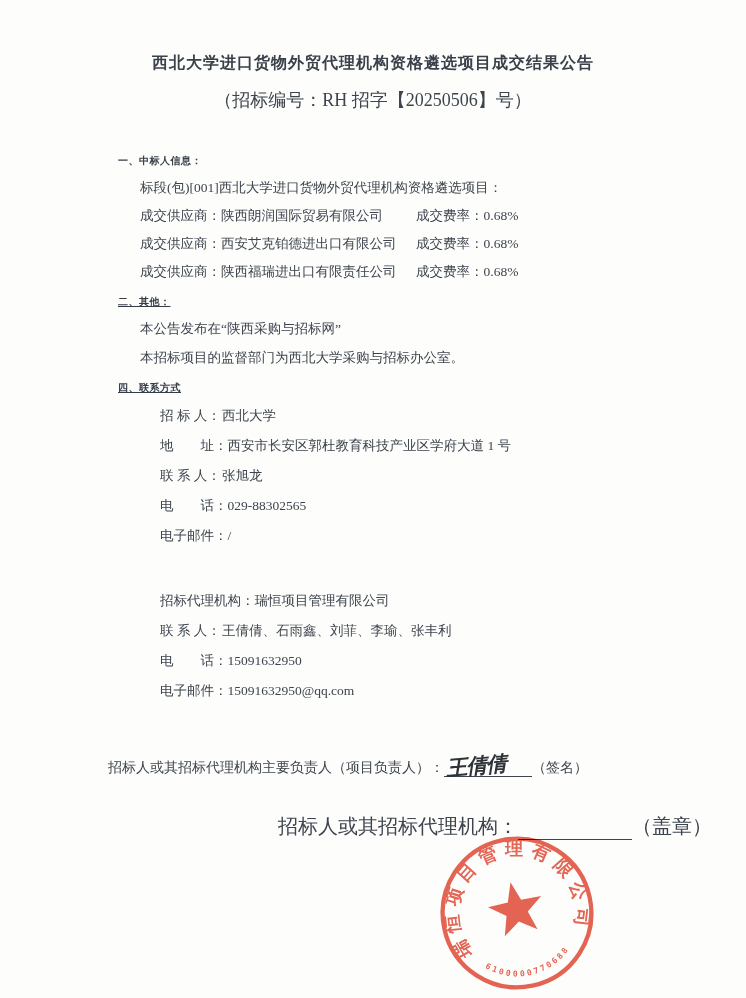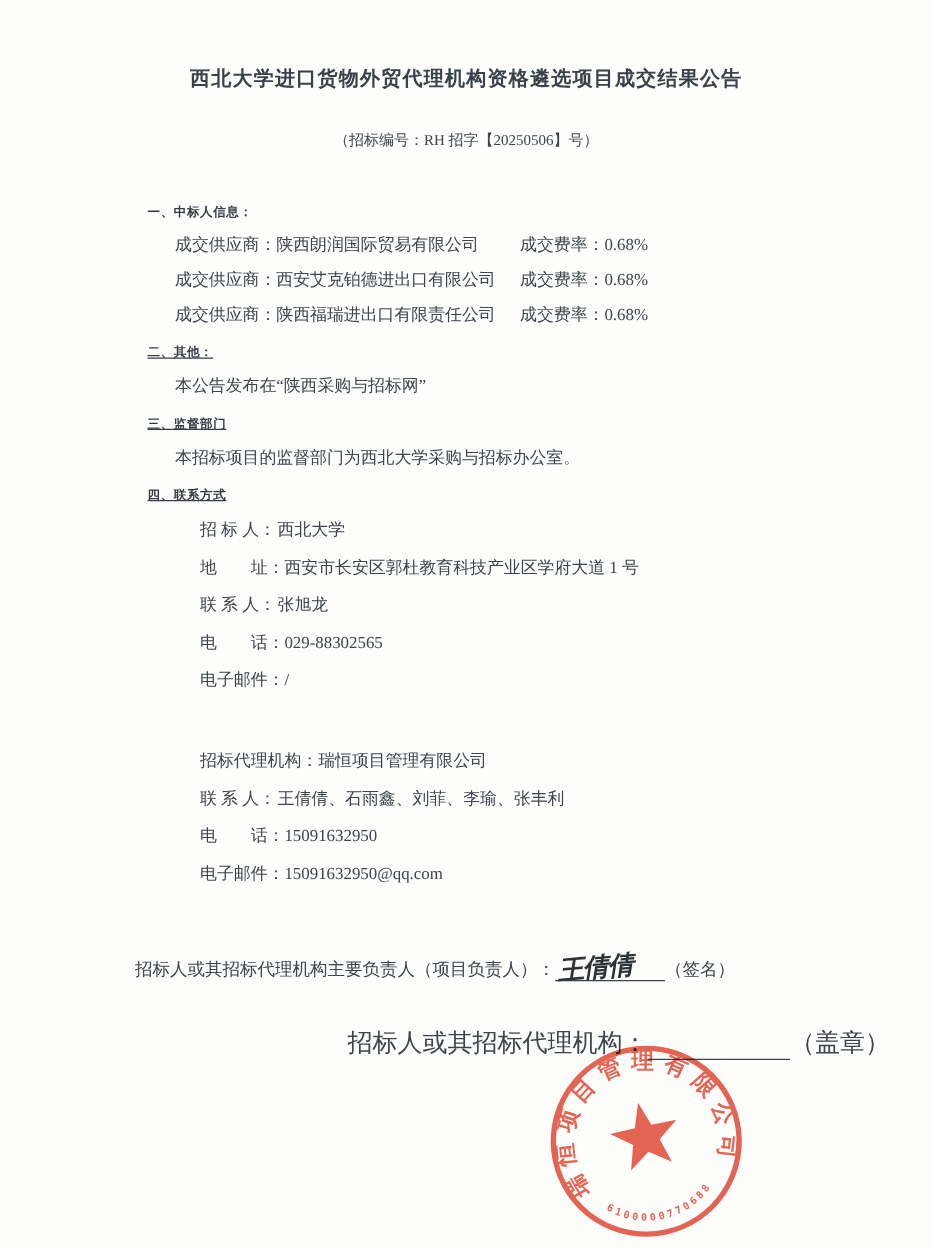--- a/index.html
+++ b/index.html
@@ -15,23 +15,23 @@
   .doc-title{
     margin:0;
     padding-top:53px;
     text-align:center;
     font-size:16px;
     font-weight:700;
     letter-spacing:1px;
     color:#39414b;
   }
   .doc-subtitle{
-    margin-top:30px;
+    margin-top:14px;
     text-align:center;
-    font-size:12px;
+    font-size:18px;
     color:#3d444d;
   }
   .sec-heading{
     margin:0 0 0 118px;
     font-size:10px;
     font-weight:700;
     color:#353d47;
     letter-spacing:0.5px;
   }
   .mt-sec1{margin-top:42px;}
@@ -123,38 +123,38 @@
 </style>
 </head>
 <body>
 
 <div class="page">
 
   <h1 class="doc-title">西北大学进口货物外贸代理机构资格遴选项目成交结果公告</h1>
   <div class="doc-subtitle">（招标编号：RH 招字【20250506】号）</div>
 
   <h2 class="sec-heading mt-sec1">一、中标人信息：</h2>
+  <p class="body-line">标段(包)[001]西北大学进口货物外贸代理机构资格遴选项目：</p>
 
   <div class="supplier-row">
     <span class="cell-supplier"><span>成交供应商：</span><span>陕西朗润国际贸易有限公司</span></span>
     <span class="cell-rate"><span>成交费率：</span><span>0.68%</span></span>
   </div>
   <div class="supplier-row">
     <span class="cell-supplier"><span>成交供应商：</span><span>西安艾克铂德进出口有限公司</span></span>
     <span class="cell-rate"><span>成交费率：</span><span>0.68%</span></span>
   </div>
   <div class="supplier-row">
     <span class="cell-supplier"><span>成交供应商：</span><span>陕西福瑞进出口有限责任公司</span></span>
     <span class="cell-rate"><span>成交费率：</span><span>0.68%</span></span>
   </div>
 
   <h2 class="sec-heading mt-sec">二、其他：</h2>
   <p class="body-line">本公告发布在“陕西采购与招标网”</p>
 
-  <h2 class="sec-heading mt-sec">三、监督部门</h2>
   <p class="body-line">本招标项目的监督部门为西北大学采购与招标办公室。</p>
 
   <h2 class="sec-heading mt-sec">四、联系方式</h2>
 
   <div class="contact-block">
     <div class="contact-line"><span class="lbl">招 标 人：</span><span>西北大学</span></div>
     <div class="contact-line"><span class="lbl">地　　址：</span><span>西安市长安区郭杜教育科技产业区学府大道 1 号</span></div>
     <div class="contact-line"><span class="lbl">联 系 人：</span><span>张旭龙</span></div>
     <div class="contact-line"><span class="lbl">电　　话：</span><span>029-88302565</span></div>
     <div class="contact-line"><span class="lbl">电子邮件：</span><span>/</span></div>

